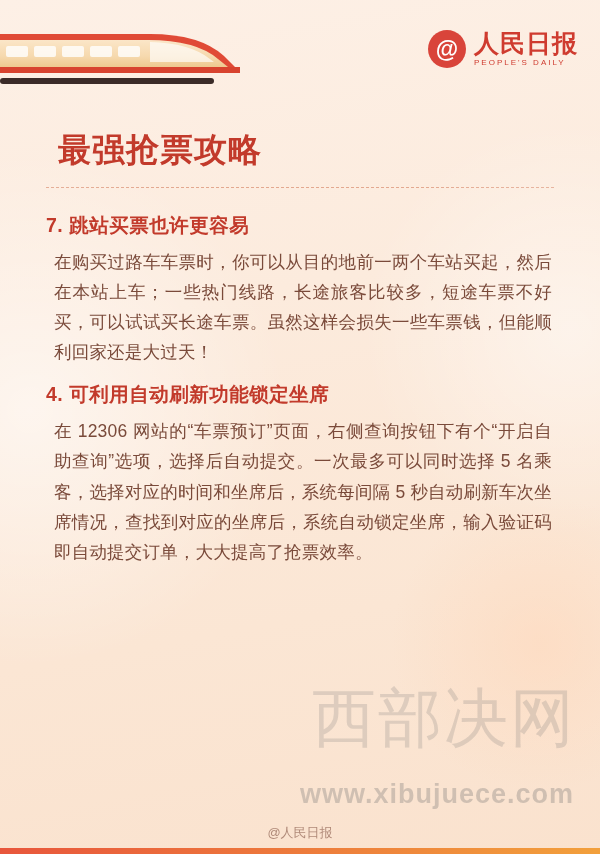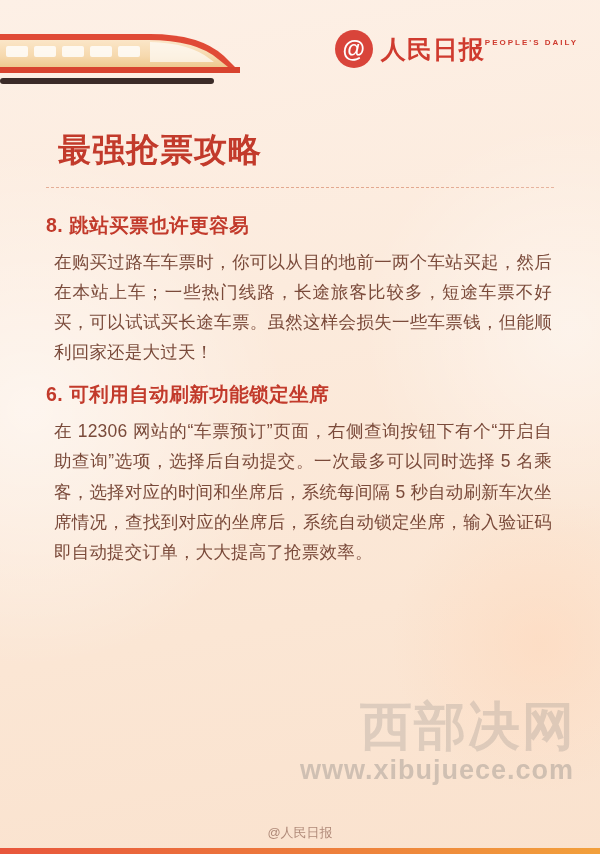--- a/index.html
+++ b/index.html
@@ -70,35 +70,34 @@
     color: #fff;
     display: flex;
     align-items: center;
     justify-content: center;
     font-size: 23px;
     font-weight: bold;
     line-height: 1;
   }
   .brand-text {
     display: flex;
-    flex-direction: row;
+    flex-direction: column;
     line-height: 1.05;
   }
   .brand-cn {
     font-size: 25px;
     font-weight: bold;
     color: #cf3b2f;
     letter-spacing: 1px;
   }
   .brand-en {
     font-size: 8px;
     color: #cf3b2f;
     letter-spacing: 2.0px;
     margin-top: 3px;
-    font-weight: bold;
   }
 
   
   .title-wrap {
     padding: 12px 0 0 46px;
     position: relative;
   }
   .main-title {
     font-size: 33px;
     font-weight: bold;
@@ -142,31 +141,31 @@
     text-align: center;
     font-size: 13px;
     color: #b08a79;
   }
 
   
   .wm-cn {
     position: absolute;
     right: 24px;
     bottom: 92px;
-    font-size: 52px;
-    font-weight: bold;
+    font-size: 64px;
+    font-weight: normal;
     color: rgba(120, 120, 120, 0.22);
     letter-spacing: 2px;
     pointer-events: none;
     white-space: nowrap;
   }
   .wm-url {
     position: absolute;
     right: 26px;
-    bottom: 68px;
+    bottom: 44px;
     font-size: 27px;
     font-weight: bold;
     color: rgba(110, 110, 110, 0.30);
     letter-spacing: 1px;
     pointer-events: none;
     white-space: nowrap;
     margin-top: 47px;
   }
   .bottom-band {
     position: absolute;
@@ -214,29 +213,29 @@
     </div>
   </div>
 
   <div class="title-wrap">
     <h1 class="main-title">最强抢票攻略</h1>
   </div>
   <div class="dashed-rule"></div>
 
   <div class="content">
     <div>
-      <div class="sec-head">8. 跳站买票也许更容易</div>
+      <div class="sec-head">7. 跳站买票也许更容易</div>
       <p class="sec-body">在购买过路车车票时，你可以从目的地前一两个车站买起，然后在本站上车；一些热门线路，长途旅客比较多，短途车票不好买，可以试试买长途车票。虽然这样会损失一些车票钱，但能顺利回家还是大过天！</p>
     </div>
     <div>
     </div>
     <div>
     </div>
     <div>
-      <div class="sec-head">6. 可利用自动刷新功能锁定坐席</div>
+      <div class="sec-head">4. 可利用自动刷新功能锁定坐席</div>
       <p class="sec-body">在 12306 网站的“车票预订”页面，右侧查询按钮下有个“开启自助查询”选项，选择后自动提交。一次最多可以同时选择 5 名乘客，选择对应的时间和坐席后，系统每间隔 5 秒自动刷新车次坐席情况，查找到对应的坐席后，系统自动锁定坐席，输入验证码即自动提交订单，大大提高了抢票效率。</p>
     </div>
   </div>
 
   <div class="wm-cn">西部决网</div>
   <div class="wm-url">www.xibujuece.com</div>
 
   <div class="footer">@人民日报</div>
   <div class="bottom-band"></div>
 </div>

